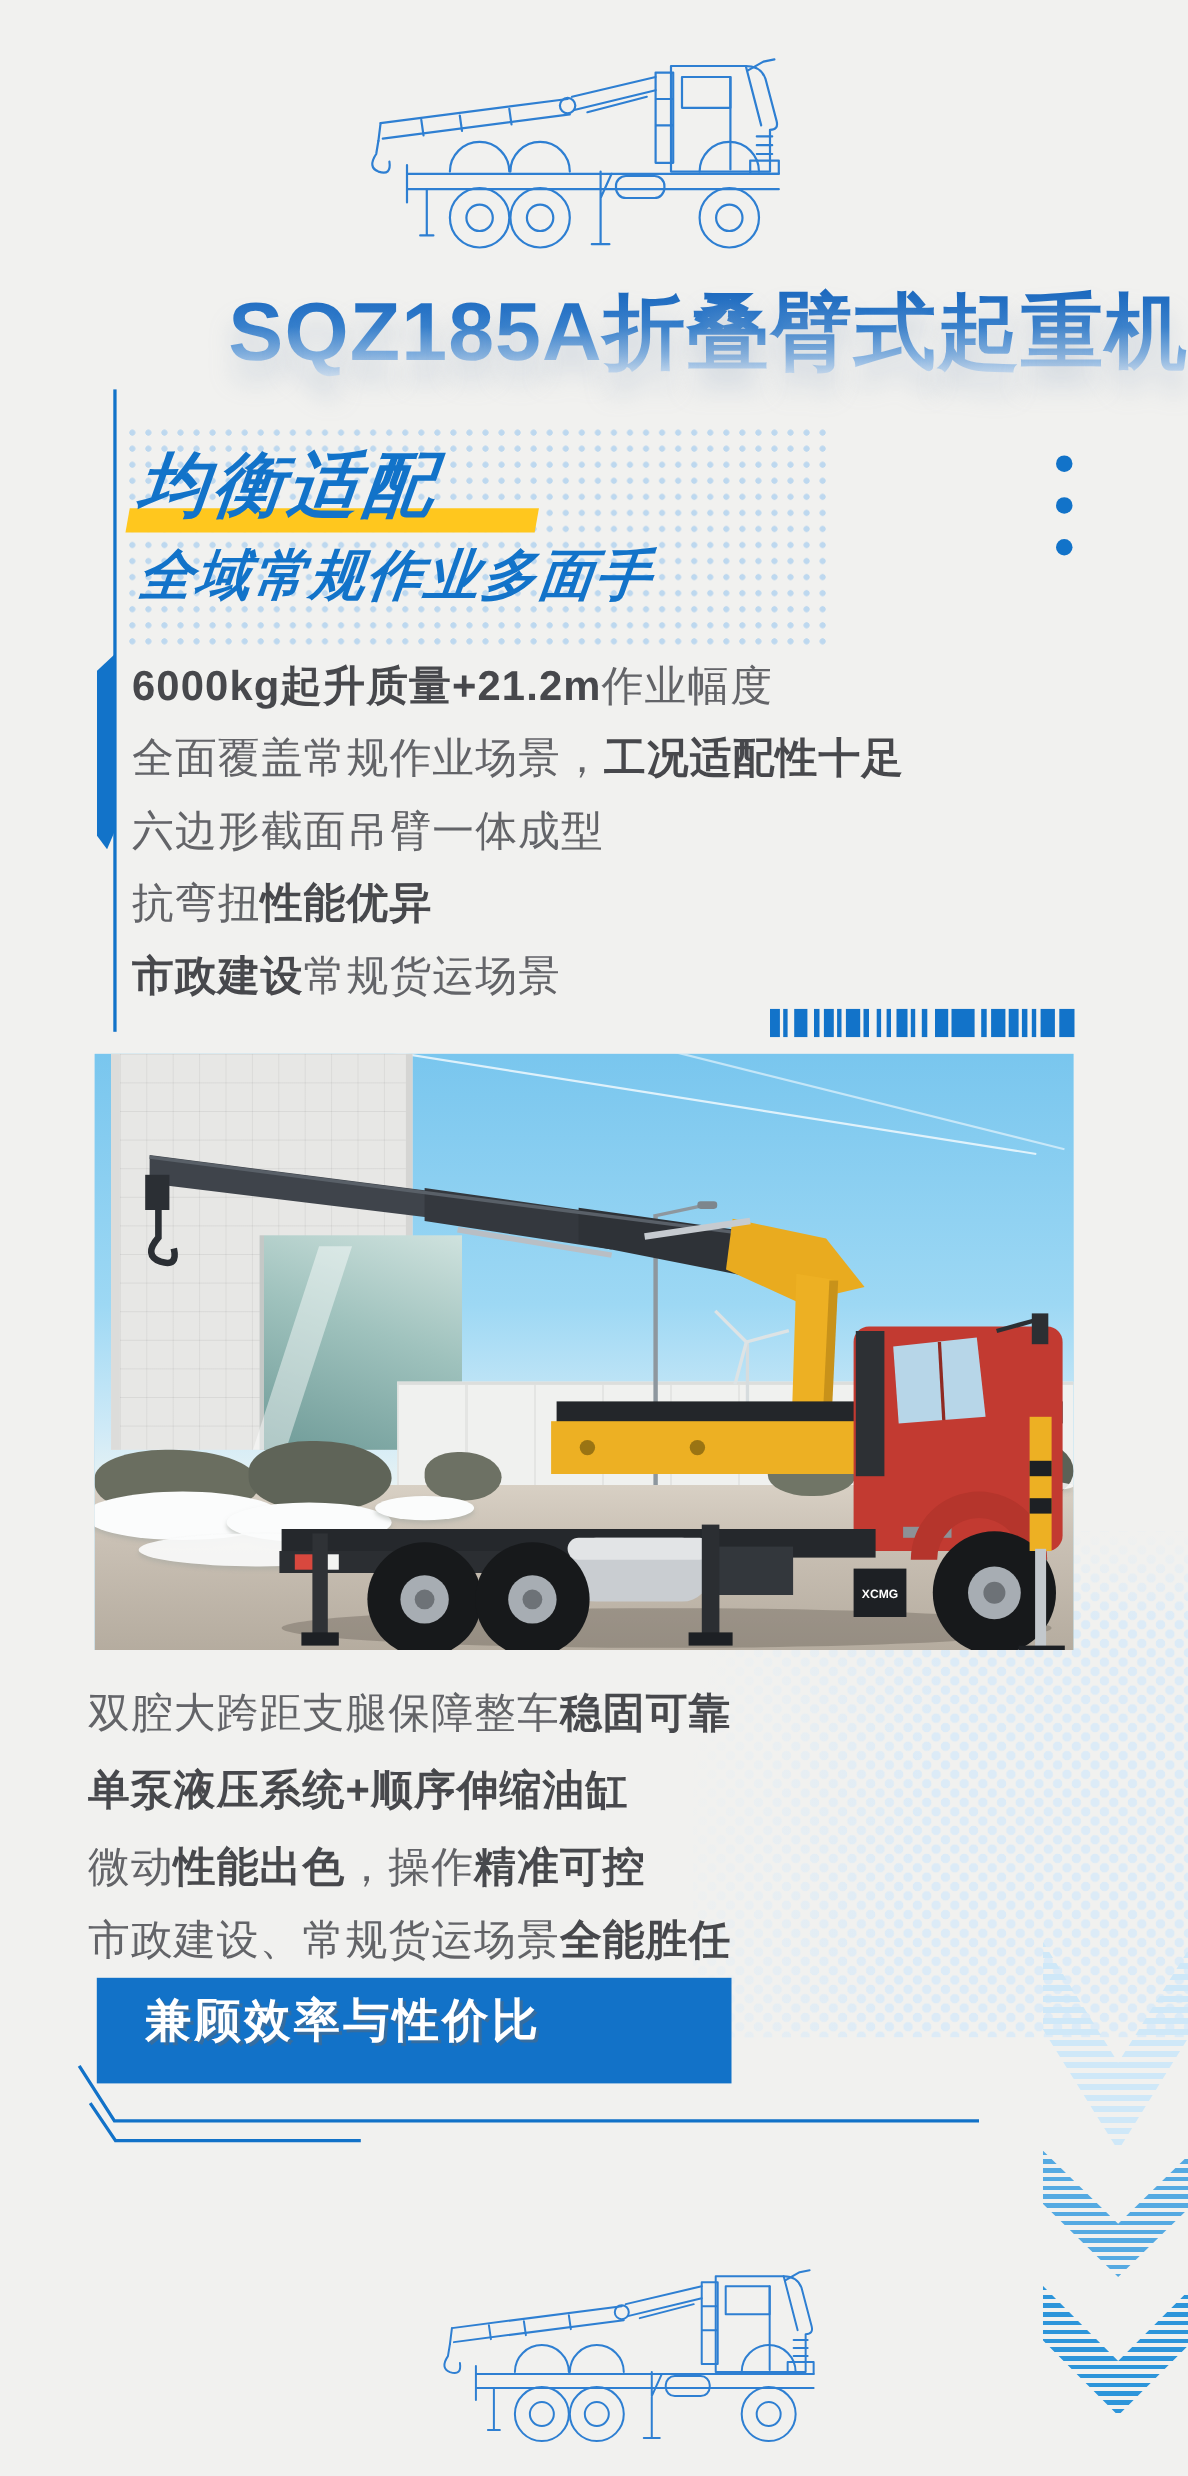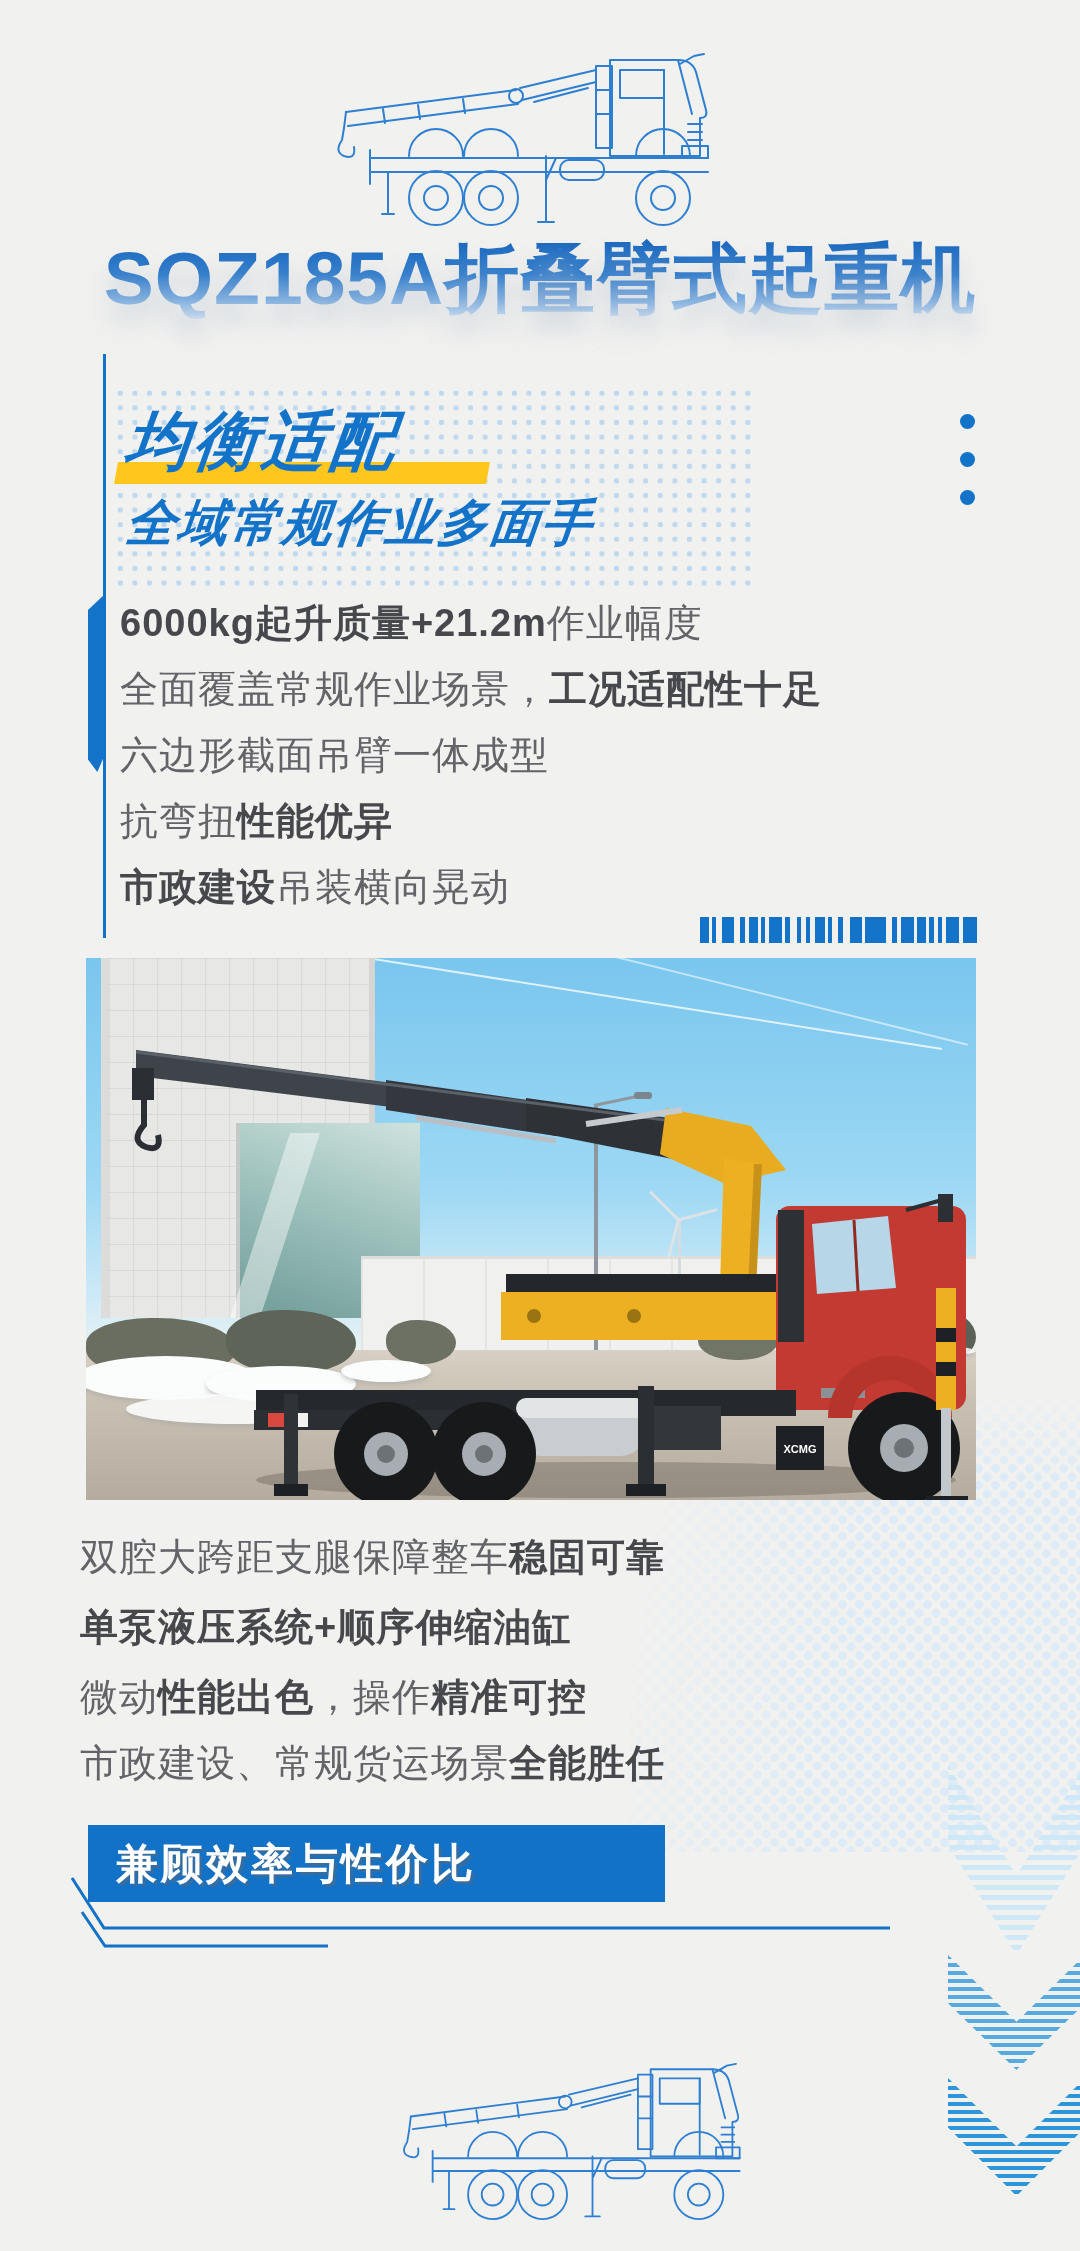--- a/index.html
+++ b/index.html
@@ -8,21 +8,21 @@
     background:#f1f1ef;
     font-family:"Liberation Sans", sans-serif;
   }
   .abs{position:absolute;}
 
   
   .lineart svg{display:block;width:100%;height:100%;}
 
   
   .title{
-    left:0;top:237px;width:1080px;text-align:center;
+    left:0;top:260px;width:1080px;text-align:right;
     font-size:75px;font-weight:800;letter-spacing:1px;line-height:1.1;
     background:linear-gradient(180deg,#1b67bd 0%,#2e7ccd 45%,#7fb0e2 75%,#d7e6f5 100%);
     -webkit-background-clip:text;background-clip:text;color:transparent;
     text-shadow:0 18px 22px rgba(150,170,195,0.35);
     white-space:nowrap;
   }
 
   
   .vline{left:103px;top:354px;width:3px;height:584px;background:#1273c9;}
   .dotgrid{
@@ -104,25 +104,24 @@
   .blade{position:absolute;left:-1px;top:0;width:3px;height:40px;background:#dde3e5;transform-origin:top;}
   .sign{position:absolute;left:636px;top:322px;width:40px;height:52px;background:#2f80c8;border-radius:3px;}
   .sign i{display:block;height:4px;background:#e8f2fb;margin:7px 6px 0 6px;}
   .signpole{position:absolute;left:644px;top:374px;width:3px;height:28px;background:#6f7a80;}
   .signpole2{left:666px;}
   .ground{position:absolute;left:0;top:392px;width:890px;height:150px;
     background:linear-gradient(180deg,#d8d0c4 0%,#c9c0b4 35%,#b5ac9f 100%);}
 
   
   .bluebox{
-    left:88px;top:1798px;width:577px;height:77px;background:#1272c8;
+    left:88px;top:1798px;width:577px;height:96px;background:#1272c8;
     color:#ffffff;font-size:42px;font-weight:800;line-height:77px;
-    padding-left:28px;box-sizing:border-box;letter-spacing:3px;white-space:nowrap;
+    padding-left:44px;box-sizing:border-box;letter-spacing:3px;white-space:nowrap;
     text-shadow:3px 3px 0 rgba(100,105,110,0.45);
-    margin-top:27px;
   }
   .anglines{left:60px;top:1868px;width:840px;height:90px;}
 
   
   .chev{
     position:absolute;left:948px;width:137px;
     clip-path:polygon(0 0,50% 58%,100% 0,100% 42%,50% 100%,0 42%);
   }
   .c1{top:1765px;height:190px;background:repeating-linear-gradient(180deg,#cfe8f8 0 5px,rgba(0,0,0,0) 5px 10px);}
   .c2{top:1955px;height:115px;background:repeating-linear-gradient(180deg,#55aae2 0 4px,rgba(0,0,0,0) 4px 8px);}
@@ -190,21 +189,21 @@
       <i></i>
       <i></i>
       <i></i>
     </div>
 
   <div class="abs thickbar"></div>
   <div class="feat" style="top:598px"><span class="sb">6000kg起升质量+21.2m</span><span class="sr">作业幅度</span></div>
   <div class="feat" style="top:664px"><span class="sr">全面覆盖常规作业场景，</span><span class="sb">工况适配性十足</span></div>
   <div class="feat" style="top:730px"><span class="sr">六边形截面吊臂一体成型</span></div>
   <div class="feat" style="top:796px"><span class="sr">抗弯扭</span><span class="sb">性能优异</span></div>
-  <div class="feat" style="top:862px"><span class="sb">市政建设</span><span class="sr">吊装横向晃动</span></div>
+  <div class="feat" style="top:862px"><span class="sb">市政建设</span><span class="sr">常规货运场景</span></div>
 
   <div class="abs barcode">
     <svg viewBox="0 0 277 26" width="277" height="26" fill="#1273c9">
       <rect x="0" y="0" width="9" height="26"></rect>
         <rect x="12" y="0" width="4" height="26"></rect>
       <rect x="22" y="0" width="12" height="26"></rect>
         <rect x="40" y="0" width="5" height="26"></rect>
       <rect x="49" y="0" width="9" height="26"></rect>
         <rect x="61" y="0" width="4" height="26"></rect>
       <rect x="69" y="0" width="13" height="26"></rect>

